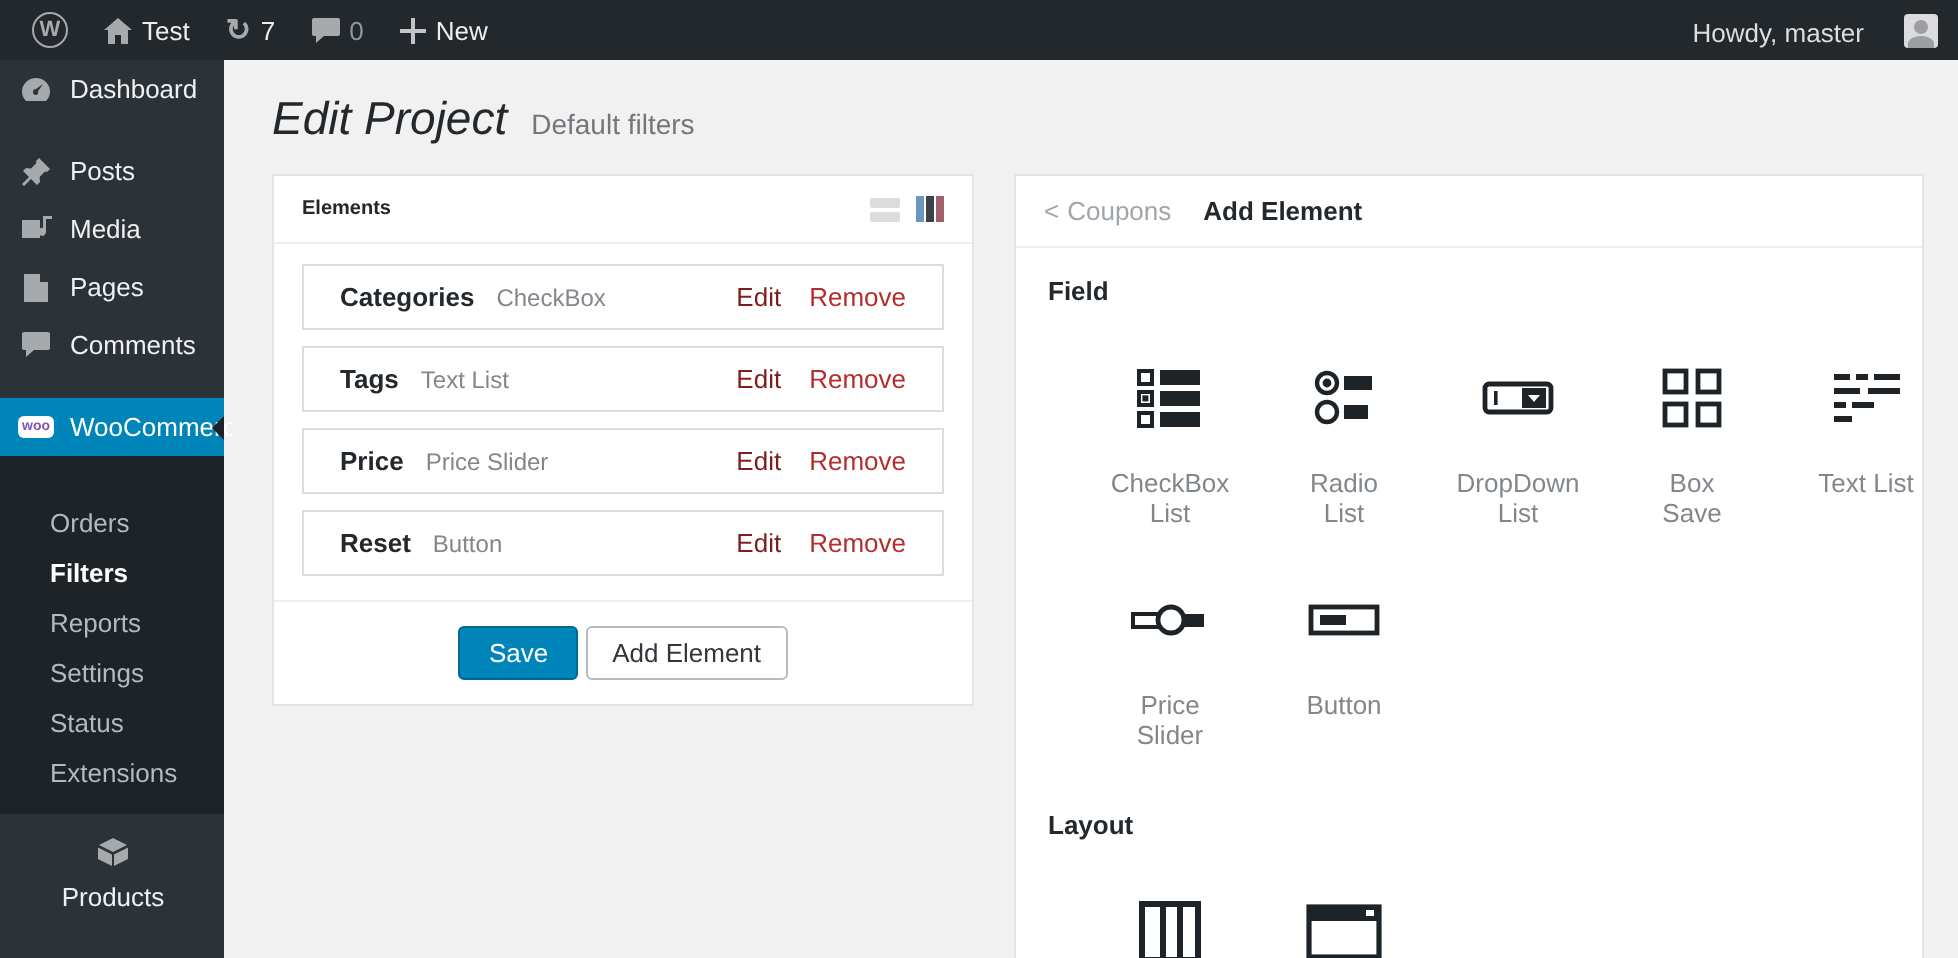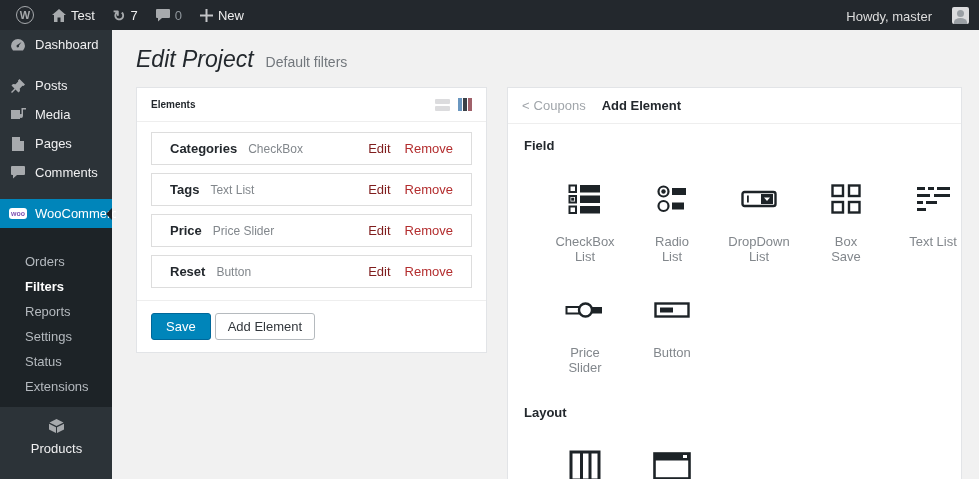--- a/index.html
+++ b/index.html
@@ -60,21 +60,21 @@
   .vi-cols i:nth-child(2){ background:#3a4148; }
   .vi-cols i:nth-child(3){ background:#a0616a; }
   .rows { padding:10px 14px 4px; }
   .el-row { border:1px solid #ddd; background:#fff; display:flex; align-items:center;
     padding:8px 18px; margin-bottom:8px; }
   .el-name { font-weight:bold; color:#23282d; font-size:13px; }
   .el-type { color:#82878c; font-size:12px; margin-left:11px; }
   .el-links { margin-left:auto; display:flex; gap:14px; }
   .lnk-edit { color:#7f1d1d; cursor:pointer; }
   .lnk-remove { color:#b32d2e; cursor:pointer; }
-  .panel-foot { border-top:1px solid #eee; display:flex; justify-content:flex-start; gap:4px; padding:12px 14px; }
+  .panel-foot { border-top:1px solid #eee; display:flex; justify-content:center; gap:4px; padding:12px 14px; }
   .btn-primary { background:#0085ba; border:1px solid #006799; color:#fff; border-radius:3px;
     padding:5px 14px; font-size:13px; cursor:pointer; font-family:inherit; }
   .btn-secondary { background:#fff; border:1px solid #b5babe; color:#32373c; border-radius:3px;
     padding:5px 12px; font-size:13px; cursor:pointer; font-family:inherit; }
 
   
   .panel-add { width:455px; }
   .back-link { color:#a0a5aa; cursor:pointer; display:flex; align-items:center; gap:4px; }
   .add-title { font-weight:bold; color:#23282d; margin-left:16px; }
   .add-body { padding:14px 16px 24px; }

